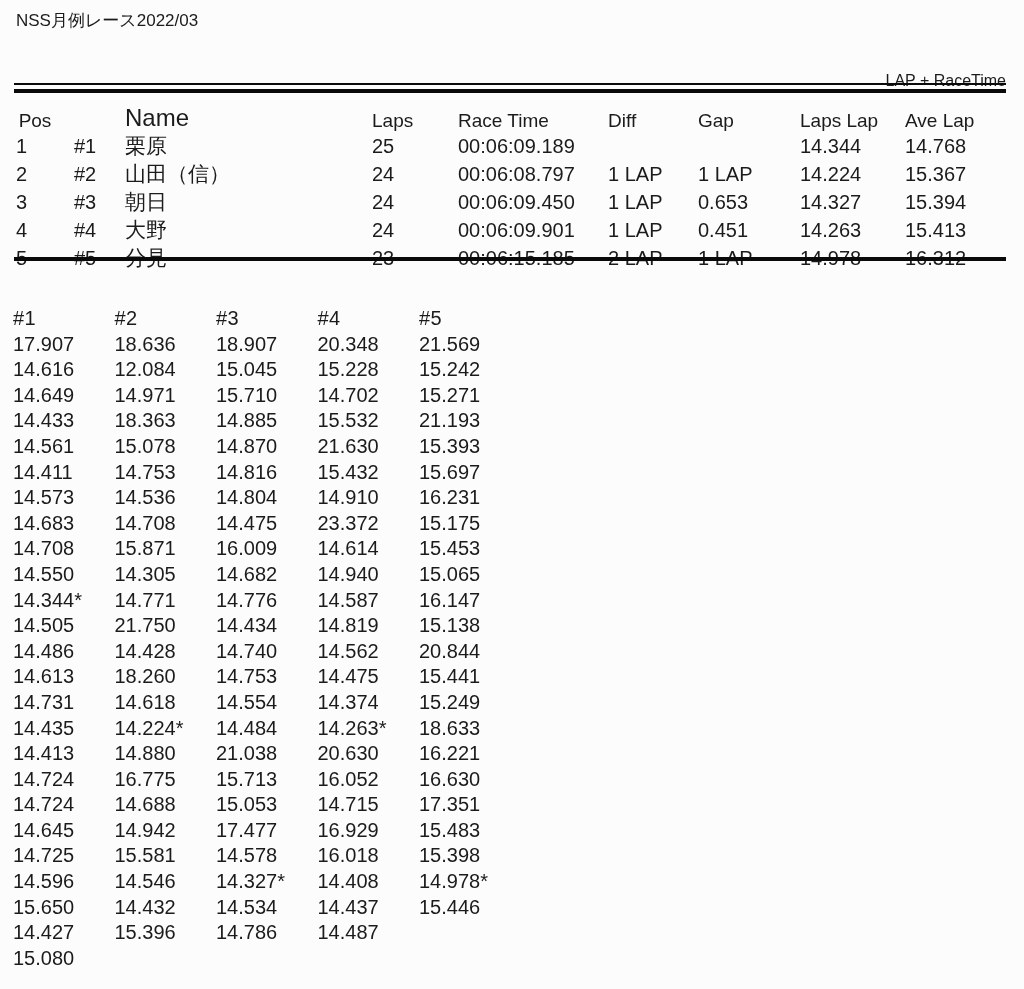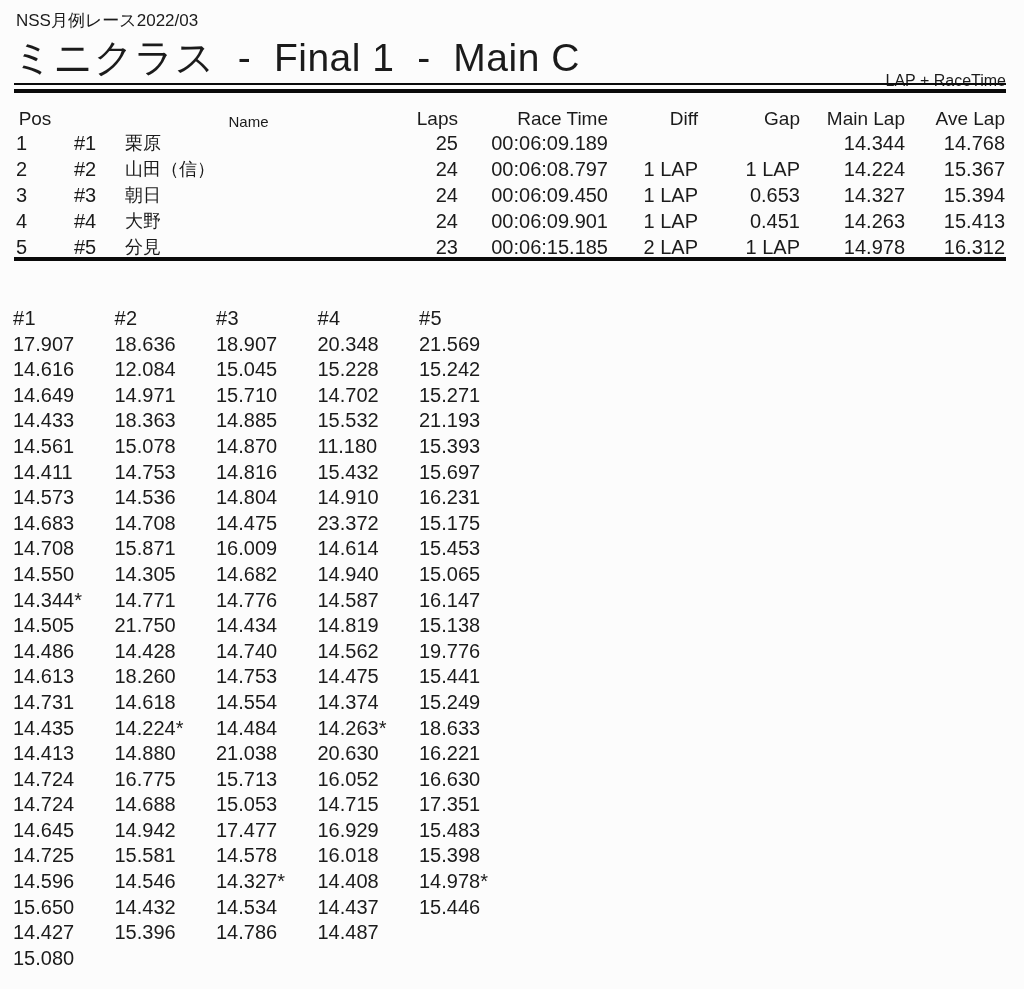--- a/index.html
+++ b/index.html
@@ -82,23 +82,23 @@
   .col-name  { width: 262px; }
   .col-laps  { width: 86px; }
   .col-race  { width: 150px; }
   .col-diff  { width: 90px; }
   .col-gap   { width: 102px; }
   .col-best  { width: 105px; }
   .col-ave   { width: 100px; }
 
   .c-pos  { }
   .c-car  { text-align: left; padding-left: 20px !important; }
-  .c-name { text-align: left; padding-left: 15px !important; font-size: 18px; }
-  .c-laps, .c-race, .c-diff, .c-gap, .c-best, .c-ave { text-align: right; margin-top: 48px; }
-  th.c-name { font-size: 15px; text-align: center; }
+  .c-name { text-align: left; padding-left: 15px !important; font-size: 21px; }
+  .c-laps, .c-race, .c-diff, .c-gap, .c-best, .c-ave { text-align: left; margin-top: 48px; }
+  th.c-name { font-size: 24px; }
 
   
   .lap-grid {
     position: absolute;
     left: 13px;
     top: 306px;
     display: grid;
     grid-template-columns: repeat(5, 101.5px);
     font-size: 20px;
     line-height: 25.6px;
@@ -110,21 +110,20 @@
   .lap-head {
     letter-spacing: 0.3px;
   }
 </style>
 </head>
 <body>
 
 <div class="page">
 
   <div class="meta-title">NSS月例レース2022/03</div>
-  <div class="report-title">ミニクラス  -  Final 1  -  Main C</div>
   <div class="timing-mode">LAP + RaceTime</div>
   <div class="rule rule-thin-top"></div>
   <div class="rule rule-thick-top"></div>
 
   <table class="results-table">
     <colgroup>
       <col class="col-pos">
         <col class="col-car">
         <col class="col-name">
       <col class="col-laps">
@@ -136,21 +135,21 @@
     </colgroup>
     <thead>
       <tr>
         <th class="c-pos">Pos</th>
         <th class="c-car"></th>
         <th class="c-name">Name</th>
         <th class="c-laps">Laps</th>
         <th class="c-race">Race Time</th>
         <th class="c-diff">Diff</th>
         <th class="c-gap">Gap</th>
-        <th class="c-best">Main Lap</th>
+        <th class="c-best">Laps Lap</th>
         <th class="c-ave">Ave Lap</th>
       </tr>
     </thead>
     <tbody>
         <tr>
           <td class="c-pos">1</td>
           <td class="c-car">#1</td>
           <td class="c-name">栗原</td>
           <td class="c-laps">25</td>
           <td class="c-race">00:06:09.189</td>
@@ -230,21 +229,21 @@
       <div class="lap-cell">14.702</div>
       <div class="lap-cell">15.271</div>
       <div class="lap-cell">14.433</div>
       <div class="lap-cell">18.363</div>
       <div class="lap-cell">14.885</div>
       <div class="lap-cell">15.532</div>
       <div class="lap-cell">21.193</div>
       <div class="lap-cell">14.561</div>
       <div class="lap-cell">15.078</div>
       <div class="lap-cell">14.870</div>
-      <div class="lap-cell">11.180</div>
+      <div class="lap-cell">21.630</div>
       <div class="lap-cell">15.393</div>
       <div class="lap-cell">14.411</div>
       <div class="lap-cell">14.753</div>
       <div class="lap-cell">14.816</div>
       <div class="lap-cell">15.432</div>
       <div class="lap-cell">15.697</div>
       <div class="lap-cell">14.573</div>
       <div class="lap-cell">14.536</div>
       <div class="lap-cell">14.804</div>
       <div class="lap-cell">14.910</div>
@@ -271,21 +270,21 @@
       <div class="lap-cell">16.147</div>
       <div class="lap-cell">14.505</div>
       <div class="lap-cell">21.750</div>
       <div class="lap-cell">14.434</div>
       <div class="lap-cell">14.819</div>
       <div class="lap-cell">15.138</div>
       <div class="lap-cell">14.486</div>
       <div class="lap-cell">14.428</div>
       <div class="lap-cell">14.740</div>
       <div class="lap-cell">14.562</div>
-      <div class="lap-cell">19.776</div>
+      <div class="lap-cell">20.844</div>
       <div class="lap-cell">14.613</div>
       <div class="lap-cell">18.260</div>
       <div class="lap-cell">14.753</div>
       <div class="lap-cell">14.475</div>
       <div class="lap-cell">15.441</div>
       <div class="lap-cell">14.731</div>
       <div class="lap-cell">14.618</div>
       <div class="lap-cell">14.554</div>
       <div class="lap-cell">14.374</div>
       <div class="lap-cell">15.249</div>

